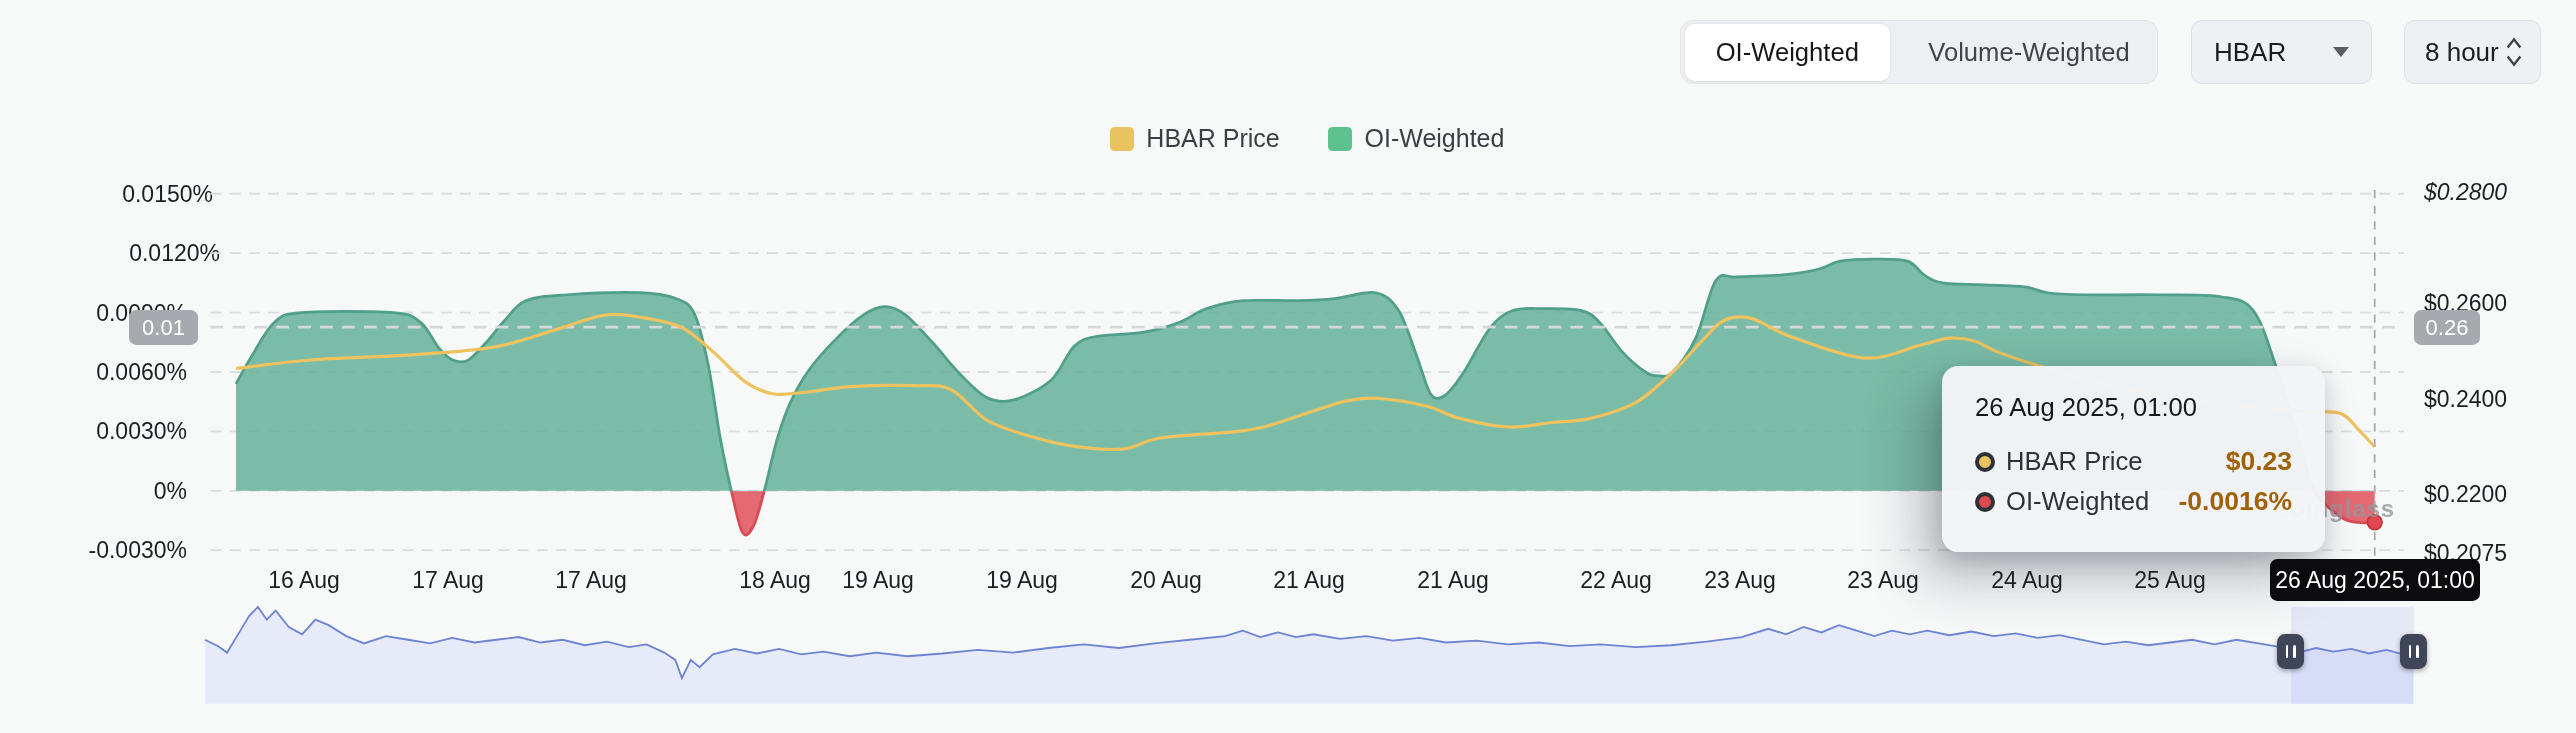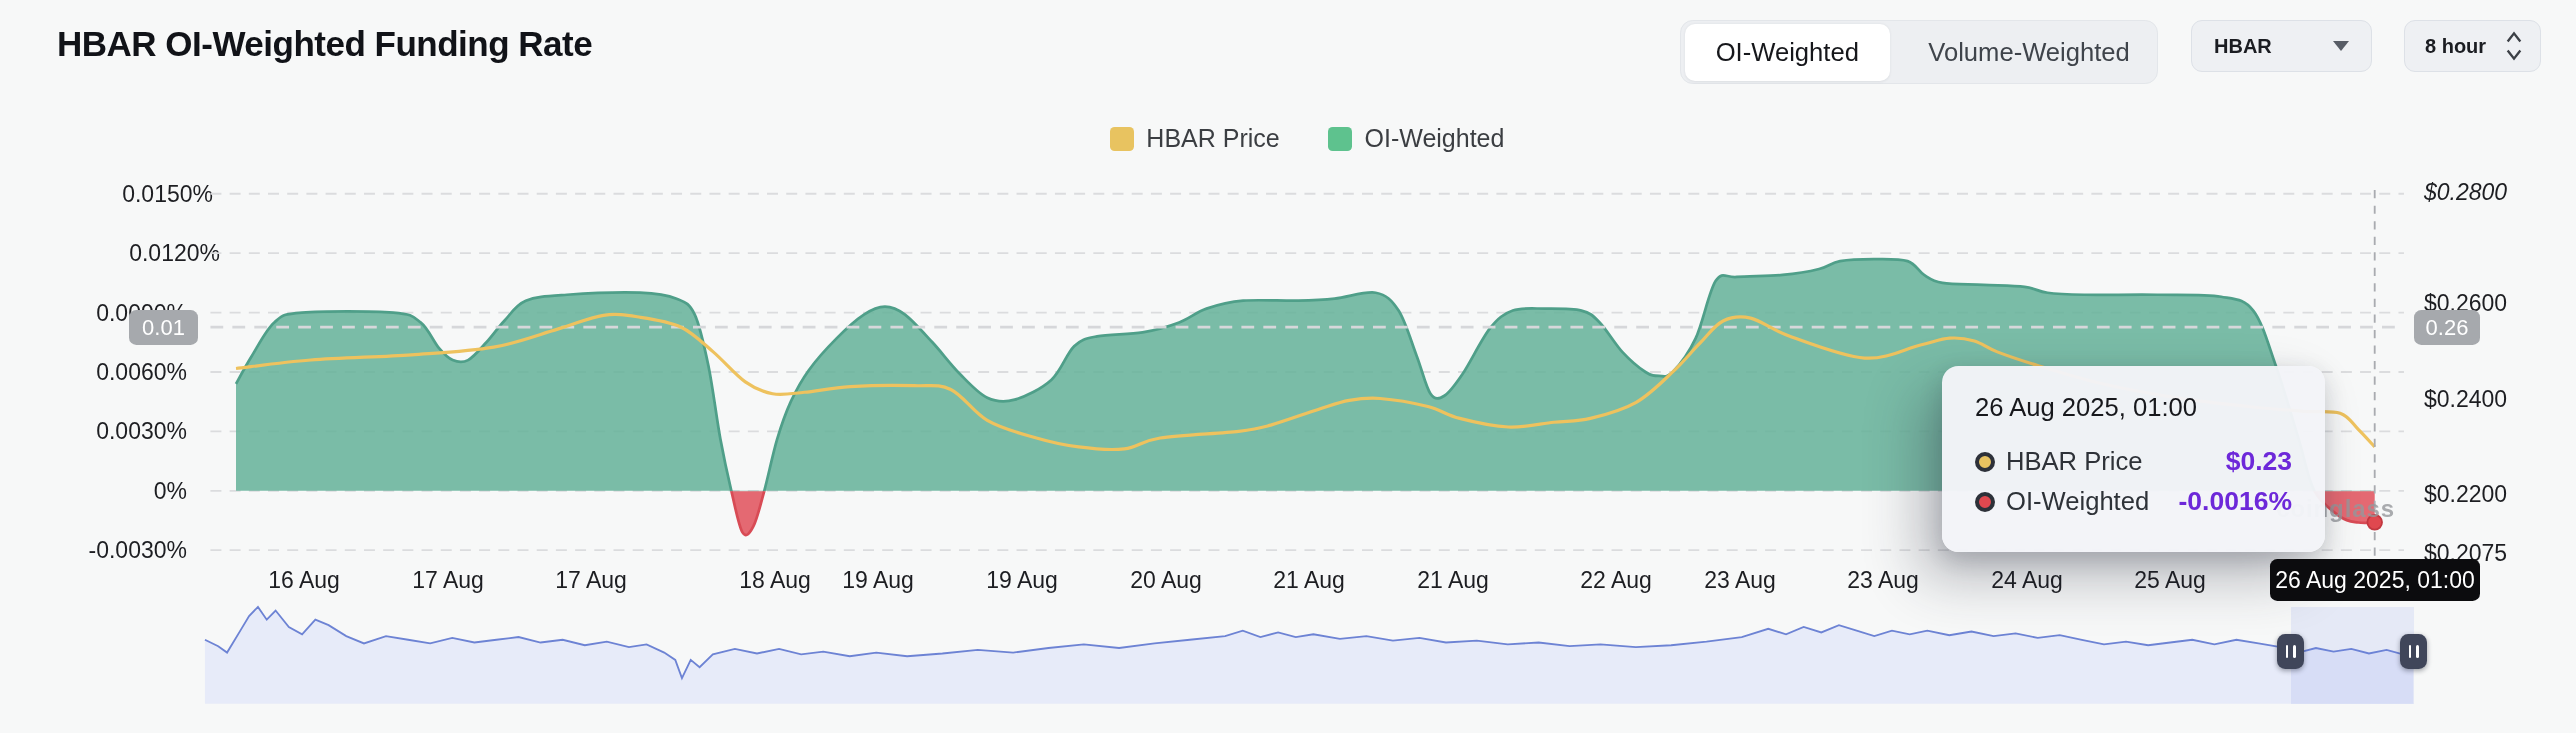--- a/index.html
+++ b/index.html
@@ -5,23 +5,23 @@
   html,body{margin:0;padding:0;background:#f7f8f8;}
   #stage{position:relative;width:2576px;height:733px;background:#f7f8f8;overflow:hidden;
          font-family:"Liberation Sans","DejaVu Sans",sans-serif;color:#17181c;}
   
   .title{position:absolute;left:57px;top:24px;font-size:35px;font-weight:700;letter-spacing:-0.5px;color:#111318;}
   .seg{position:absolute;left:1680px;top:20px;width:478px;height:64px;background:#edeff2;border:0.9px solid #e3e6ea;
        border-radius:12.8px;display:flex;align-items:center;padding:0;box-sizing:border-box;}
   .seg button{border:0;background:transparent;font-family:inherit;font-size:25.6px;color:#3f444b;height:57px;
        padding:0 31px;border-radius:10px;margin:3.7px;cursor:pointer;white-space:nowrap;}
   .seg button.active{background:#ffffff;color:#16171b;box-shadow:0 0.9px 2.7px rgba(30,35,50,.08);}
-  .selbox{position:absolute;top:20px;height:52px;background:#eef0f3;border:1.8px solid #dde1e7;border-radius:11px;
+  .selbox{position:absolute;top:20px;height:64px;background:#eef0f3;border:1.8px solid #dde1e7;border-radius:11px;
        box-sizing:border-box;display:flex;align-items:center;justify-content:space-between;padding:0 22px;
-       font-size:20px;color:#1b1d22;cursor:pointer;font-weight:bold;}
+       font-size:26px;color:#1b1d22;cursor:pointer;}
   #symbol-select{left:2191px;width:181px;}
   #interval-select{left:2404px;width:137px;padding:0 14.6px 0 20px;}
   .caret-down{width:0;height:0;border-left:8.2px solid transparent;border-right:8.2px solid transparent;
        border-top:10px solid #585d66;margin-left:16.5px;}
   
   .legend{position:absolute;left:210px;top:124px;width:2194px;display:flex;justify-content:center;gap:48px;}
   .legend-item{display:flex;align-items:center;gap:12.8px;cursor:pointer;}
   .legend-swatch{width:24px;height:24px;border-radius:4.6px;}
   .legend-label{font-size:25px;color:#3b3e42;}
   
@@ -41,21 +41,21 @@
   .watermark{position:absolute;right:181px;top:495px;font-size:24px;font-weight:700;color:#96989c;opacity:.8;
         letter-spacing:0.9px;z-index:5;}
   
   .tooltip{position:absolute;left:1942px;top:366px;width:383px;height:186px;background:rgba(243,244,248,.97);
         border-radius:16.5px;z-index:30;box-sizing:border-box;padding:27.4px 33px 0 33px;
         box-shadow:-22px 25.6px 55px rgba(35,40,55,.30),0 7.3px 22px rgba(35,40,55,.18);}
   .tooltip-title{font-size:25.6px;color:#17181c;margin-bottom:24px;}
   .tooltip-row{display:flex;align-items:center;margin-bottom:9.1px;}
   .tooltip-marker{width:12px;height:12px;border-radius:50%;border:4.6px solid #2d3139;margin-right:11px;flex:0 0 auto;}
   .tooltip-label{font-size:25.6px;color:#2e3238;}
-  .tooltip-value{font-size:26.5px;font-weight:700;color:#6d28d9;margin-left:auto;}
+  .tooltip-value{font-size:26.5px;font-weight:700;color:#a16207;margin-left:auto;}
   
   .nav-band{position:absolute;left:2291px;top:607px;width:123px;height:97px;background:rgba(110,130,235,.13);z-index:8;}
   .nav-handle{position:absolute;top:634px;width:27.4px;height:35px;background:#40465a;border-radius:8.2px;z-index:12;
         display:flex;align-items:center;justify-content:center;gap:4.6px;cursor:ew-resize;
         box-shadow:0 1.8px 5.5px rgba(20,25,40,.4);}
   .nav-handle i{display:block;width:2.7px;height:13.7px;background:#fff;border-radius:1.8px;}
   #chart-svg{position:absolute;left:0;top:0;z-index:1;}
 </style>
 </head>
 <body>
@@ -89,21 +89,20 @@
     <line id="latest-dashline" x1="230" y1="358" x2="2630" y2="358" stroke="#d6d7da" stroke-width="3" stroke-dasharray="14 10"></line>
     <path id="price-path" fill="none" stroke="#eec25e" stroke-width="3.5" d="M258.0,403.2C271.6,401.7,307.9,396.4,339.9,393.9C371.9,391.4,416.8,390.5,450.1,388.2C483.5,385.8,513.3,384.5,540.0,379.8C566.6,375.2,589.9,365.9,609.9,360.1C629.9,354.3,645.0,347.2,660.0,345.0C675.0,342.8,685.9,344.9,700.0,347.1C714.2,349.2,731.6,351.7,745.0,358.0C758.3,364.3,768.4,375.1,780.1,385.0C791.8,395.0,804.3,410.2,815.2,417.8C826.0,425.4,834.3,428.9,845.1,430.8C855.9,432.7,865.8,430.5,880.0,429.2C894.1,427.9,910.0,424.2,930.0,423.0C950.1,421.8,981.7,421.4,1000.0,422.0C1018.3,422.5,1026.7,419.8,1040.0,426.1C1053.4,432.4,1065.1,451.3,1080.0,459.9C1095.0,468.6,1113.2,473.3,1129.9,478.1C1146.5,483.0,1163.3,486.9,1180.0,489.0C1196.7,491.2,1215.2,492.8,1230.0,491.1C1244.9,489.5,1248.3,482.4,1269.1,479.2C1289.9,476.0,1334.8,474.2,1355.0,471.9C1375.2,469.5,1375.6,469.1,1390.1,465.1C1404.6,461.1,1427.7,452.5,1442.0,448.0C1456.4,443.5,1464.7,440.1,1476.0,438.1C1487.3,436.1,1495.5,434.9,1509.9,436.0C1524.3,437.1,1547.6,441.2,1562.1,444.8C1576.6,448.5,1582.3,454.1,1596.9,457.8C1611.6,461.6,1632.9,466.5,1650.1,467.2C1667.2,467.9,1684.9,463.6,1699.9,462.0C1714.9,460.4,1724.9,461.5,1739.9,457.8C1754.9,454.2,1775.0,448.7,1790.0,440.2C1805.0,431.7,1818.4,417.7,1830.0,406.9C1841.7,396.0,1850.8,384.4,1860.0,375.2C1869.1,365.9,1875.8,355.7,1885.0,351.2C1894.2,346.7,1903.0,345.3,1915.2,348.1C1927.4,350.9,1937.2,360.6,1958.0,367.9C1978.8,375.2,2016.2,390.2,2039.9,391.8C2063.6,393.4,2084.5,381.4,2100.0,377.8C2115.6,374.1,2123.1,370.7,2133.0,370.0C2143.0,369.2,2151.3,370.6,2160.0,373.1C2168.6,375.6,2173.3,380.5,2185.0,385.0C2196.7,389.5,2210.8,394.3,2229.9,400.1C2249.1,405.9,2274.9,414.1,2299.9,419.9C2324.9,425.7,2353.2,430.8,2379.9,435.0C2406.6,439.1,2436.6,442.3,2459.9,444.8C2483.3,447.4,2503.4,448.8,2520.1,450.0C2536.8,451.3,2550.1,448.8,2560.1,452.1C2570.1,455.4,2573.7,463.6,2580.0,469.8C2586.3,476.0,2595.0,485.8,2598.0,489.0"></path>
     <line id="crosshair" x1="2598" y1="208" x2="2598" y2="612" stroke="#a9abb0" stroke-width="2" stroke-dasharray="9 8"></line>
     <circle id="hover-dot" cx="2598" cy="571.5" r="8" fill="#e0484f" stroke="#c23840" stroke-width="2"></circle>
     <g id="g-nav">
         <path d="M224,770L224.0,700.0L238.5,707.0L248.2,714.0L262.7,690.0L272.3,674.0L282.0,664.0L291.6,678.0L301.3,668.0L315.8,686.0L330.3,694.0L344.8,678.0L359.3,684.0L378.6,696.0L398.0,704.0L422.1,696.0L446.3,700.0L470.4,704.0L494.6,698.0L518.8,703.0L542.9,700.0L567.1,697.0L591.2,703.0L615.4,700.0L639.6,706.0L663.7,702.0L687.9,708.0L707.2,705.0L726.5,714.0L738.6,722.0L745.9,742.0L755.5,722.0L765.2,730.0L779.7,716.0L803.8,710.0L828.0,715.0L852.2,710.0L876.3,716.0L900.5,713.0L929.5,718.0L958.5,714.0L992.3,718.0L1030.9,715.0L1069.6,711.0L1108.3,714.0L1146.9,709.0L1185.6,705.0L1224.2,709.0L1262.9,704.0L1301.5,700.0L1340.2,696.0L1359.5,690.0L1378.8,697.0L1398.2,692.0L1417.5,697.0L1436.8,694.0L1465.8,699.0L1494.8,696.0L1523.8,701.0L1552.8,698.0L1581.8,703.0L1615.6,701.0L1649.4,705.0L1683.3,703.0L1717.1,707.0L1750.9,705.0L1789.6,708.0L1828.2,706.0L1866.9,702.0L1905.5,697.0L1934.5,688.0L1953.9,694.0L1973.2,686.0L1992.5,692.0L2011.8,684.0L2031.2,690.0L2050.5,696.0L2069.8,690.0L2089.2,694.0L2108.5,690.0L2132.6,695.0L2156.8,691.0L2181.0,696.0L2205.1,693.0L2229.3,698.0L2253.4,695.0L2277.6,700.0L2301.8,705.0L2325.9,702.0L2350.1,706.0L2374.2,703.0L2398.4,700.0L2422.6,705.0L2446.7,700.0L2470.9,704.0L2495.0,708.0L2514.4,714.0L2533.7,709.0L2553.0,713.0L2572.4,710.0L2591.7,715.0L2611.0,711.0L2640.0,719.0L2640,770 Z" fill="#e4e9f8" fill-opacity="0.9"></path>
         <path d="M224,700L238.5,707.0L248.2,714.0L262.7,690.0L272.3,674.0L282.0,664.0L291.6,678.0L301.3,668.0L315.8,686.0L330.3,694.0L344.8,678.0L359.3,684.0L378.6,696.0L398.0,704.0L422.1,696.0L446.3,700.0L470.4,704.0L494.6,698.0L518.8,703.0L542.9,700.0L567.1,697.0L591.2,703.0L615.4,700.0L639.6,706.0L663.7,702.0L687.9,708.0L707.2,705.0L726.5,714.0L738.6,722.0L745.9,742.0L755.5,722.0L765.2,730.0L779.7,716.0L803.8,710.0L828.0,715.0L852.2,710.0L876.3,716.0L900.5,713.0L929.5,718.0L958.5,714.0L992.3,718.0L1030.9,715.0L1069.6,711.0L1108.3,714.0L1146.9,709.0L1185.6,705.0L1224.2,709.0L1262.9,704.0L1301.5,700.0L1340.2,696.0L1359.5,690.0L1378.8,697.0L1398.2,692.0L1417.5,697.0L1436.8,694.0L1465.8,699.0L1494.8,696.0L1523.8,701.0L1552.8,698.0L1581.8,703.0L1615.6,701.0L1649.4,705.0L1683.3,703.0L1717.1,707.0L1750.9,705.0L1789.6,708.0L1828.2,706.0L1866.9,702.0L1905.5,697.0L1934.5,688.0L1953.9,694.0L1973.2,686.0L1992.5,692.0L2011.8,684.0L2031.2,690.0L2050.5,696.0L2069.8,690.0L2089.2,694.0L2108.5,690.0L2132.6,695.0L2156.8,691.0L2181.0,696.0L2205.1,693.0L2229.3,698.0L2253.4,695.0L2277.6,700.0L2301.8,705.0L2325.9,702.0L2350.1,706.0L2374.2,703.0L2398.4,700.0L2422.6,705.0L2446.7,700.0L2470.9,704.0L2495.0,708.0L2514.4,714.0L2533.7,709.0L2553.0,713.0L2572.4,710.0L2591.7,715.0L2611.0,711.0L2640.0,719.0" fill="none" stroke="#6d83d4" stroke-width="2"></path>
       </g>
   </svg>
 
-  <div class="title">HBAR OI-Weighted Funding Rate</div>
 
   <div class="seg">
     <button class="active">OI-Weighted</button>
     <button>Volume-Weighted</button>
   </div>
 
   <div class="selbox" id="symbol-select">
     <span>HBAR</span>
     <span class="caret-down"></span>
   </div>

